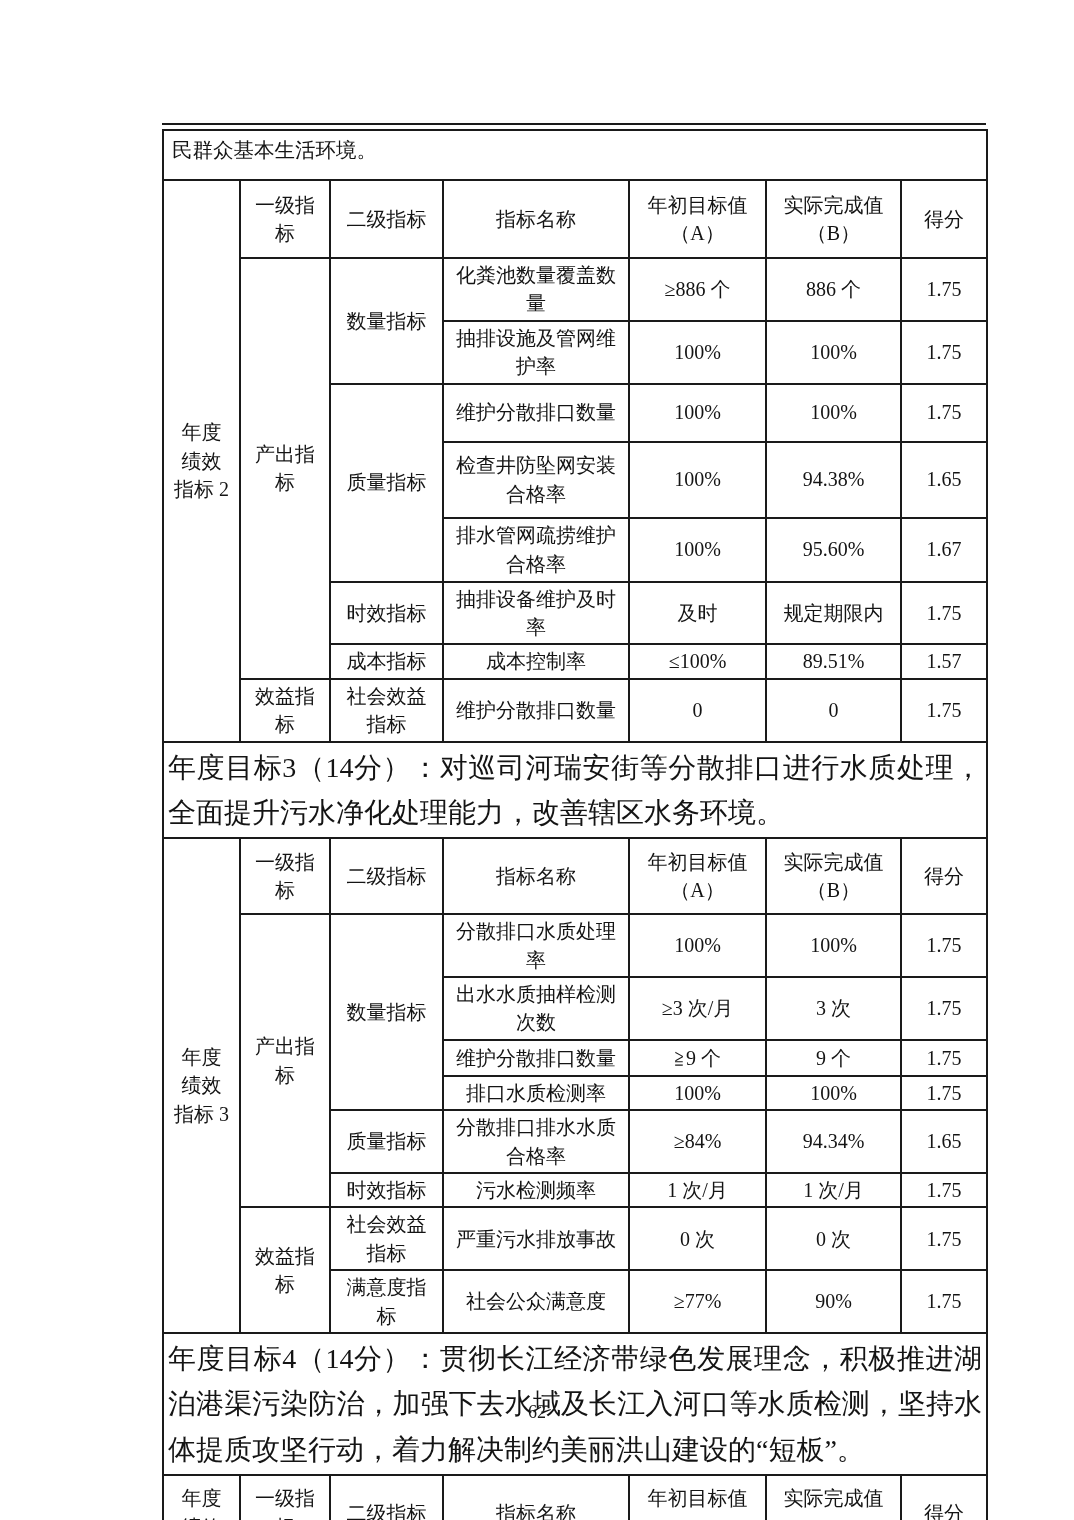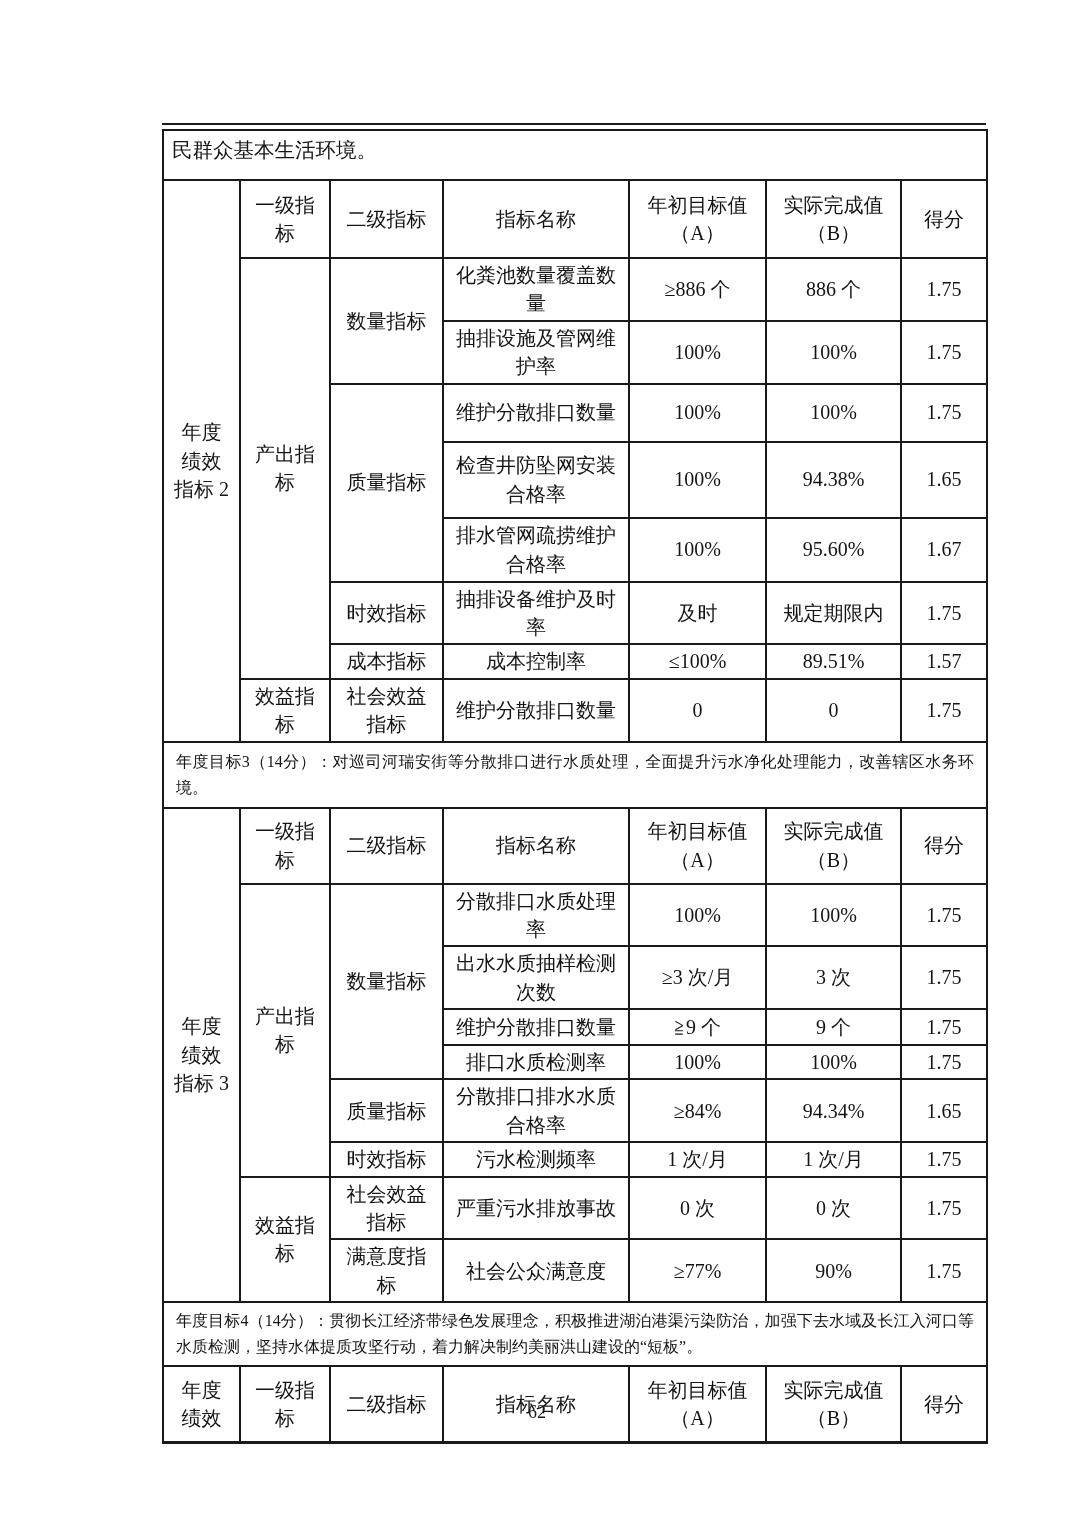--- a/index.html
+++ b/index.html
@@ -18,22 +18,22 @@
     border:2px solid #1a1a1a;
     text-align:center;vertical-align:middle;
     font-size:20px;line-height:1.42;
     padding:2px 5px;
     white-space:pre-line;
     overflow:hidden;
   }
   td.span-label{line-height:1.7;}
   tr.text-row td{
     text-align:justify;vertical-align:middle;
-    white-space:normal;line-height:1.62;padding:2px 12px;
-    font-size:16px;
+    white-space:normal;line-height:1.62;padding:2px 4px;
+    font-size:28px;
   }
   tr.intro-row td{
     text-align:left;vertical-align:top;white-space:normal;
     padding:5px 8px;font-size:20.5px;
   }
   tr.thick-bottom td{border-bottom-width:3px;}
   .page-number{
     position:absolute;top:1402px;left:0;width:1074px;
     text-align:center;font-size:18px;color:#1a1a1a;
   }

